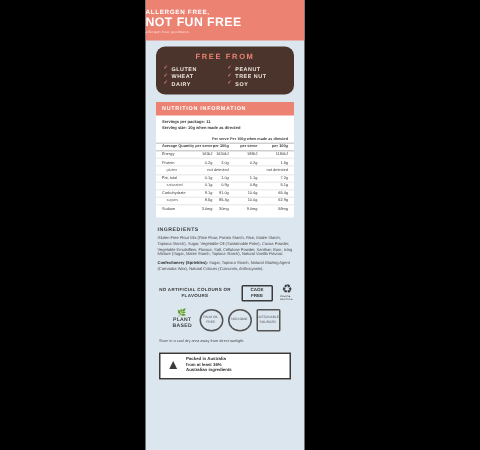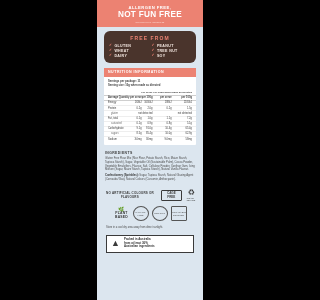--- a/index.html
+++ b/index.html
@@ -4,21 +4,21 @@
 <style>
   html,body{margin:0;padding:0;}
   body{width:300px;height:300px;background:#000;overflow:hidden;
        font-family:"Liberation Sans", sans-serif;}
   #stage{position:relative;width:300px;height:300px;background:#000;}
   #panel{position:absolute;left:97px;top:0;width:106px;height:300px;
          background:#dce6ef;overflow:hidden;}
 
   
   .hdr{position:relative;height:27px;background:#ec8272;
-       display:flex;flex-direction:column;align-items:center;justify-content:center;}
+       display:flex;flex-direction:column;align-items:flex-start;justify-content:center;}
   .hdr .l1{font-size:4.2px;font-weight:bold;letter-spacing:.45px;color:#fff;}
   .hdr .l2{font-size:8.2px;font-weight:bold;letter-spacing:.3px;color:#fff;
            line-height:9px;margin-top:.5px;}
   .hdr .l3{font-size:2.3px;color:#fde3dd;letter-spacing:.25px;margin-top:1.5px;}
 
   
   .ffwrap{padding:4px 7px 0;}
   .ff{background:#4a342c;border-radius:6px;padding:4px 5px 5px;}
   .ff h3{margin:0 0 3px 0;color:#ec8272;font-size:5px;font-weight:bold;
          letter-spacing:1.1px;text-align:center;}

